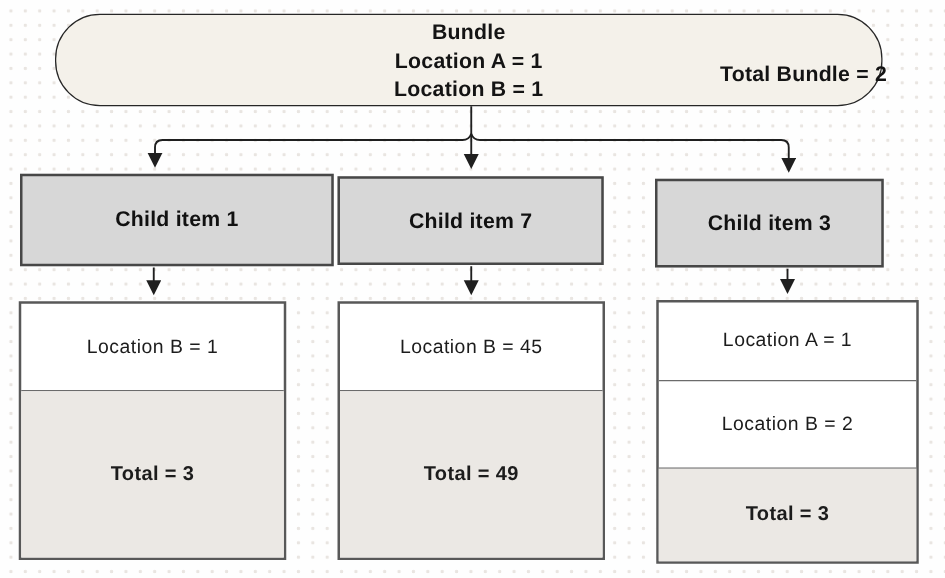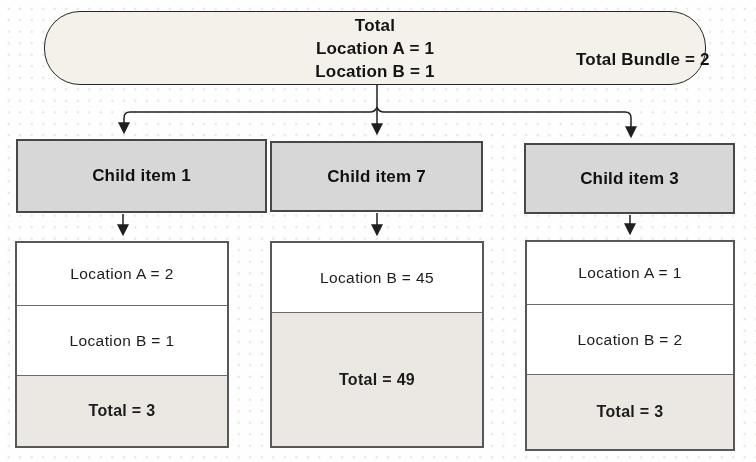--- a/index.html
+++ b/index.html
@@ -29,21 +29,21 @@
 
   
   .child-header {
     position:absolute; box-sizing:border-box;
     background:var(--header-fill, #d7d7d7); border:2px solid #474747;
     display:flex; align-items:center; justify-content:center;
     font-weight:bold; font-size:17px; color:#111; letter-spacing:0.2px;
   }
   #ch1 { left:16px;  top:139px; width:251px; height:74px; }
   #ch2 { left:270px; top:141px; width:213px; height:71px; }
-  #ch3 { left:524px; top:143px; width:211px; height:71px; }
+  #ch3 { left:524px; top:143px; width:183px; height:71px; }
 
   
   .ctable {
     position:absolute; box-sizing:border-box;
     background:#ffffff; border:2px solid #585858;
     display:flex; flex-direction:column; color:#1c1c1c;
   }
   #ct1 { left:15px;  top:241px; width:214px; height:207px; }
   #ct2 { left:270px; top:241px; width:214px; height:207px; }
   #ct3 { left:525px; top:240px; width:210px; height:211px; }
@@ -87,38 +87,37 @@
 
       <path d="M377,107 C378,110 380.5,112 384,112 L625,112 Q631,112 631,118 V136" marker-end="url(#ah)"></path>
 
       <path d="M123,214 V234" marker-end="url(#ah)"></path>
       <path d="M377,213 V234" marker-end="url(#ah)"></path>
       <path d="M630,215 V233" marker-end="url(#ah)"></path>
     </g>
   </svg>
 
   <div class="bundle">
-    <div>Total</div>
+    <div>Bundle</div>
     <div>Location A = 1</div>
     <div>Location B = 1</div>
   </div>
   <div class="total-bundle">Total Bundle = 2</div>
 
   <div class="child-header" id="ch1">
     <span>Child item 1</span>
   </div>
   <div class="child-header" id="ch2">
     <span>Child item 7</span>
   </div>
   <div class="child-header" id="ch3">
     <span>Child item 3</span>
   </div>
 
   <div class="ctable" id="ct1">
-    <div class="trow a">Location A = 2</div>
     <div class="trow b">Location B = 1</div>
     <div class="trow total">Total = 3</div>
   </div>
   <div class="ctable" id="ct2">
     <div class="trow b">Location B = 45</div>
     <div class="trow total">Total = 49</div>
   </div>
   <div class="ctable" id="ct3">
     <div class="trow a">Location A = 1</div>
     <div class="trow b">Location B = 2</div>

